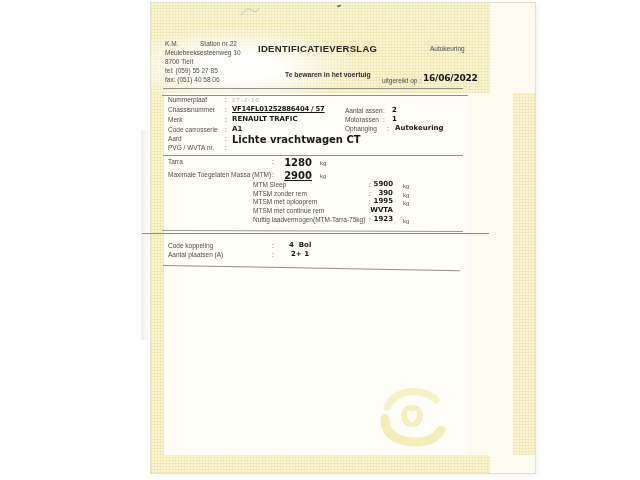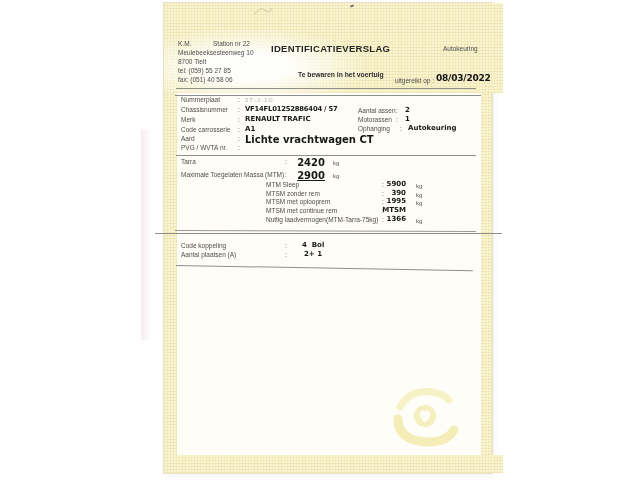--- a/index.html
+++ b/index.html
@@ -2,21 +2,21 @@
 <html><head>
 <meta charset="utf-8">
 <style>
   html,body{margin:0;padding:0;}
   body{
     width:640px;height:480px;position:relative;overflow:hidden;
     background:#ffffff;
     font-family:"Liberation Sans","DejaVu Sans",sans-serif;
   }
   .paper{
-    position:absolute;left:164px;top:3px;width:328px;height:470px;
+    position:absolute;left:151px;top:3px;width:384px;height:470px;
     background:#fdfbf0;
     box-shadow:0 0 0 1px #e6e1ca, 2px 2px 6px rgba(0,0,0,0.06);
   }
   .tex{
     background-color:#f8f4d4;
     background-image:
       repeating-linear-gradient(0deg, rgba(235,224,160,.55) 0 1px, rgba(235,224,160,0) 1px 3px),
       repeating-linear-gradient(90deg, rgba(235,224,160,.45) 0 1px, rgba(235,224,160,0) 1px 3px);
   }
   .band-top{position:absolute;left:0;top:0;width:339px;height:90px;}
@@ -66,33 +66,33 @@
   <div class="t" style="left:49px;top:38px;">Station nr 22</div>
   <div class="t" style="left:14px;top:47px;">Meulebeeksesteenweg 10</div>
   <div class="t" style="left:14px;top:56px;">8700 Tielt</div>
   <div class="t" style="left:14px;top:65px;">tel: (059) 55 27 85</div>
   <div class="t" style="left:14px;top:74px;">fax: (051) 40 58 06</div>
 
   <div class="t title" style="left:107px;top:41px;">IDENTIFICATIEVERSLAG</div>
   <div class="t" style="left:279px;top:43px;">Autokeuring</div>
   <div class="t bold-sm" style="left:134px;top:68px;">Te bewaren in het voertuig</div>
   <div class="t" style="left:231px;top:75px;">uitgereikt op :</div>
-  <div class="t date" style="left:272px;top:71px;">08/03/2022</div>
+  <div class="t date" style="left:272px;top:71px;">16/06/2022</div>
 
   <div class="rule" style="left:12px;top:85px;width:300px;"></div>
   <div class="rule" style="left:11px;top:92px;width:306px;"></div>
 
   <div>
     <div class="t" style="left:17px;top:94px;">Nummerplaat</div>
     <div class="t" style="left:74px;top:94px;">:</div>
     <div class="t faint" style="left:81px;top:94px;">2T-J-1G</div>
 
     <div class="t" style="left:17px;top:104px;">Chassisnummer</div>
     <div class="t" style="left:74px;top:104px;">:</div>
-    <div class="t val chassis" style="left:81px;top:103px;">VF14FL01252886404 / 57</div>
+    <div class="t val chassis" style="left:81px;top:103px;text-decoration:underline;">VF14FL01252886404 / 57</div>
 
     <div class="t" style="left:17px;top:114px;">Merk</div>
     <div class="t" style="left:74px;top:114px;">:</div>
     <div class="t val" style="left:81px;top:113px;">RENAULT TRAFIC</div>
 
     <div class="t" style="left:17px;top:124px;">Code carrosserie</div>
     <div class="t" style="left:74px;top:124px;">:</div>
     <div class="t val" style="left:81px;top:123px;">A1</div>
 
     <div class="t" style="left:17px;top:133px;">Aard</div>
@@ -115,21 +115,21 @@
     <div class="t" style="left:194px;top:123px;">Ophanging</div>
     <div class="t" style="left:236px;top:123px;">:</div>
     <div class="t val" style="left:244px;top:122px;">Autokeuring</div>
   </div>
 
   <div class="rule" style="left:12px;top:152px;width:300px;"></div>
 
   <div>
     <div class="t" style="left:17px;top:156px;">Tarra</div>
     <div class="t" style="left:121px;top:156px;">:</div>
-    <div class="t val val-lg vbox" style="left:129px;top:155px;">2420</div>
+    <div class="t val val-lg vbox" style="left:129px;top:155px;">1280</div>
     <div class="t kg" style="left:169px;top:157px;">kg</div>
 
     <div class="t" style="left:17px;top:169px;">Maximale Toegelaten Massa (MTM)</div>
     <div class="t" style="left:121px;top:169px;">:</div>
     <div class="t val val-lg vbox" style="left:129px;top:168px;text-decoration:underline;">2900</div>
     <div class="t kg" style="left:169px;top:170px;">kg</div>
 
     <div class="t" style="left:102px;top:179px;">MTM Sleep</div>
     <div class="t" style="left:218px;top:179px;">:</div>
     <div class="t val vbox" style="left:210px;top:178px;">5900</div>
@@ -140,25 +140,25 @@
     <div class="t val vbox" style="left:210px;top:187px;">390</div>
     <div class="t kg" style="left:252px;top:189px;">kg</div>
 
     <div class="t" style="left:102px;top:196px;">MTSM met oplooprem</div>
     <div class="t" style="left:218px;top:196px;">:</div>
     <div class="t val vbox" style="left:210px;top:195px;">1995</div>
     <div class="t kg" style="left:252px;top:197px;">kg</div>
 
     <div class="t" style="left:102px;top:205px;">MTSM met continue rem</div>
     <div class="t" style="left:218px;top:205px;">:</div>
-    <div class="t val vbox" style="left:210px;top:204px;">MTSM</div>
+    <div class="t val vbox" style="left:210px;top:204px;">WVTA</div>
 
     <div class="t" style="left:102px;top:214px;">Nuttig laadvermogen(MTM-Tarra-75kg)</div>
     <div class="t" style="left:218px;top:214px;">:</div>
-    <div class="t val vbox" style="left:210px;top:213px;">1366</div>
+    <div class="t val vbox" style="left:210px;top:213px;">1923</div>
     <div class="t kg" style="left:252px;top:215px;">kg</div>
   </div>
 
   <div class="rule" style="left:-9px;top:230px;width:347px;background:#8d8d8d;"></div>
   <div class="rule" style="left:11px;top:227px;width:301px;background:#9a9a9a;transform:rotate(.2deg);transform-origin:left;"></div>
 
   <div>
     <div class="t" style="left:17px;top:240px;">Code koppeling</div>
     <div class="t" style="left:121px;top:240px;">:</div>
     <div class="t val" style="left:138px;top:239px;white-space:pre;">4  Bol</div>

